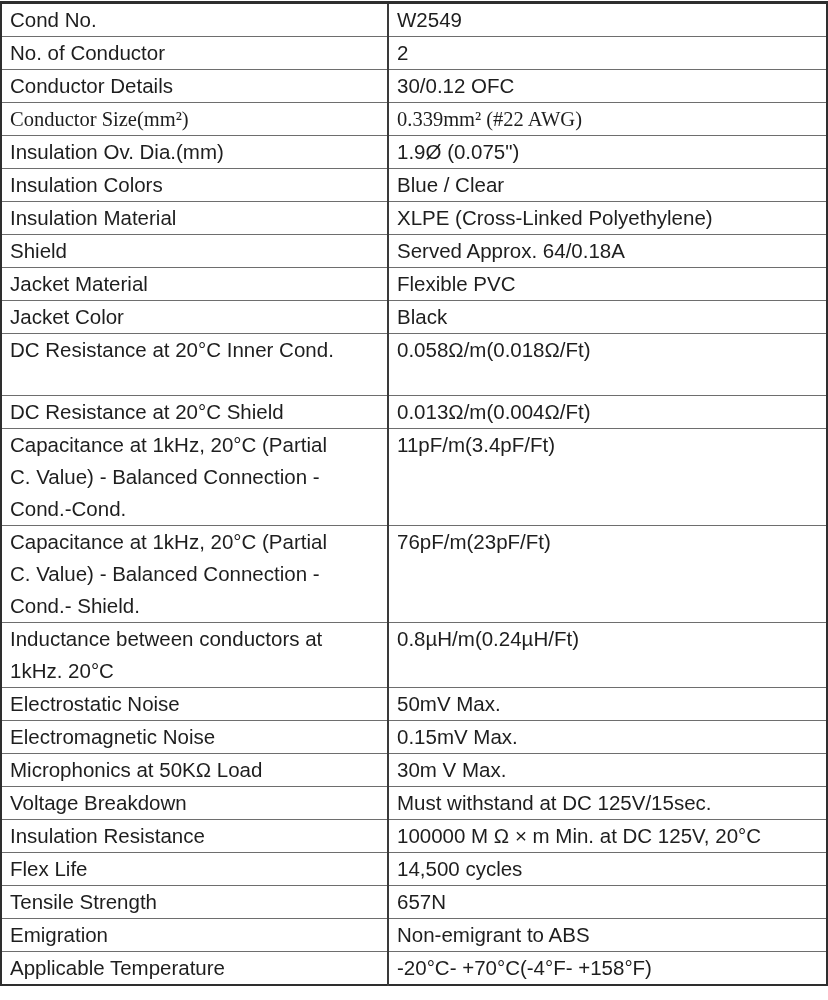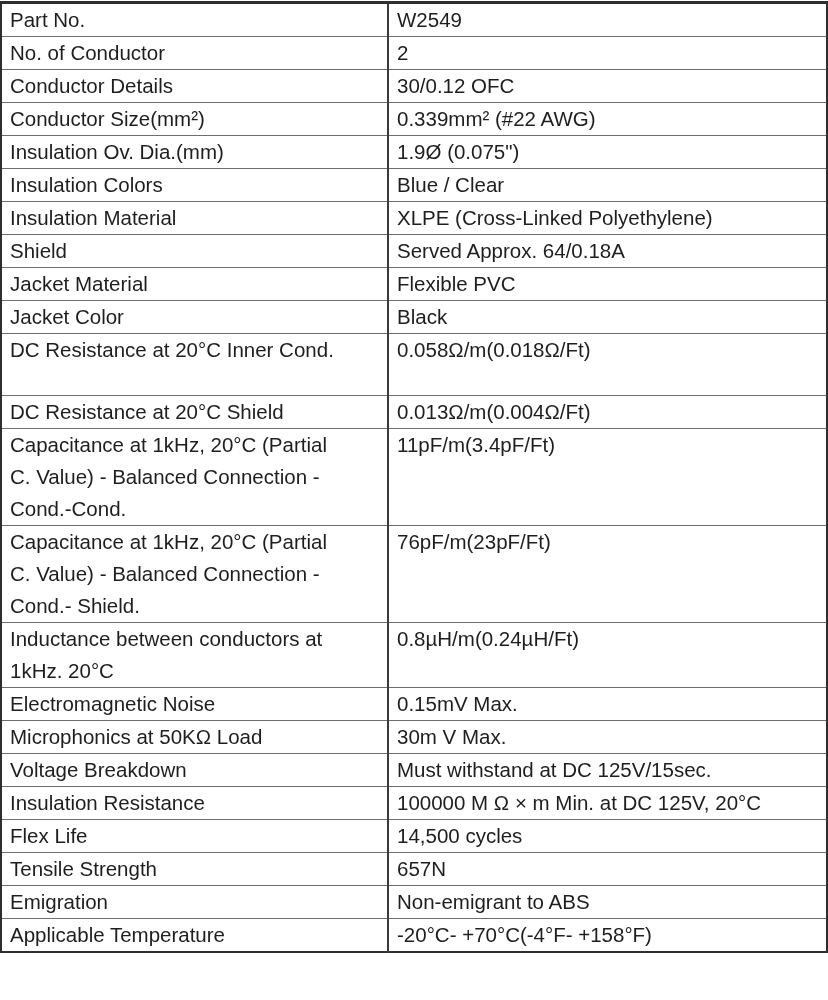--- a/index.html
+++ b/index.html
@@ -39,32 +39,32 @@
 </head>
 <body>
 
 <table class="spec-table">
   <colgroup>
     <col class="c-label">
     <col class="c-value">
   </colgroup>
   <tbody id="spec-rows">
       <tr style="height: 32px;">
-        <td class="label-cell">Part No.</td>
+        <td class="label-cell">Cond No.</td>
         <td class="value-cell">W2549</td>
       </tr>
       <tr style="height: 32px; padding-left: 12px;">
         <td class="label-cell">No. of Conductor</td>
         <td class="value-cell">2</td>
       </tr>
       <tr style="height: 32px;">
         <td class="label-cell">Conductor Details</td>
         <td class="value-cell">30/0.12 OFC</td>
       </tr>
-      <tr style="height: 32px;">
+      <tr style="height: 32px; font-family: Liberation Serif, serif;">
         <td class="label-cell">Conductor Size(mm²)</td>
         <td class="value-cell">0.339mm² (#22 AWG)</td>
       </tr>
       <tr style="height: 32px;">
         <td class="label-cell">Insulation Ov. Dia.(mm)</td>
         <td class="value-cell">1.9Ø (0.075")</td>
       </tr>
       <tr style="height: 32px;">
         <td class="label-cell">Insulation Colors</td>
         <td class="value-cell">Blue / Clear</td>
@@ -104,20 +104,24 @@
 C. Value) - Balanced Connection -
 Cond.- Shield.</td>
         <td class="value-cell">76pF/m(23pF/Ft)</td>
       </tr>
       <tr style="height: 64px;">
         <td class="label-cell">Inductance between conductors at
 1kHz. 20°C</td>
         <td class="value-cell">0.8µH/m(0.24µH/Ft)</td>
       </tr>
       <tr style="height: 32px;">
+        <td class="label-cell">Electrostatic Noise</td>
+        <td class="value-cell">50mV Max.</td>
+      </tr>
+      <tr style="height: 32px;">
         <td class="label-cell">Electromagnetic Noise</td>
         <td class="value-cell">0.15mV Max.</td>
       </tr>
       <tr style="height: 32px;">
         <td class="label-cell">Microphonics at 50KΩ Load</td>
         <td class="value-cell">30m V Max.</td>
       </tr>
       <tr style="height: 32px;">
         <td class="label-cell">Voltage Breakdown</td>
         <td class="value-cell">Must withstand at DC 125V/15sec.</td>

